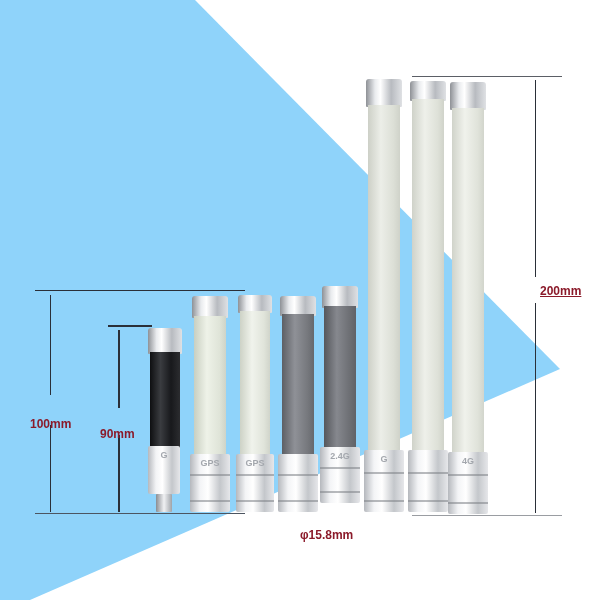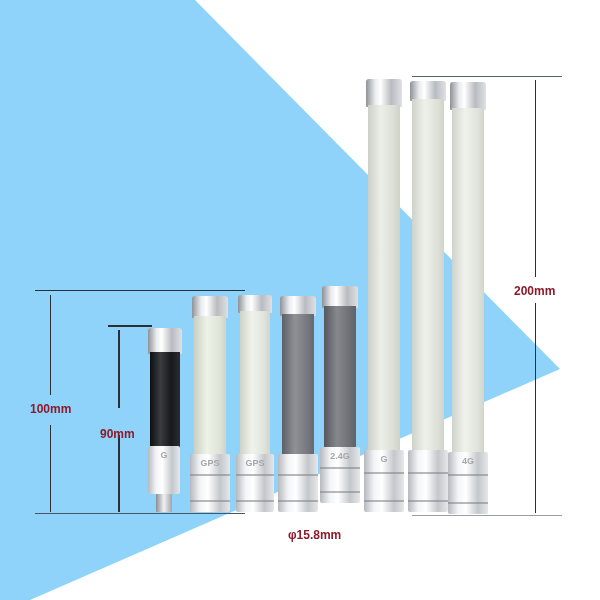--- a/index.html
+++ b/index.html
@@ -21,36 +21,36 @@
 </head>
 <body>
 
 <svg class="bg" viewBox="0 0 600 600" width="600" height="600">
   <polygon points="0,0 195,0 560,369 30,600 0,600" fill="#8fd3fa"></polygon>
 </svg>
 
 <div class="line" style="left:35px;top:290px;width:210px;height:1px;"></div>
 <div class="line" style="left:50px;top:295px;width:1px;height:100px;"></div>
 <div class="line" style="left:50px;top:425px;width:1px;height:87px;"></div>
-<div class="label" style="left:30px;top:402px;">100mm</div>
+<div class="label" style="left:30px;top:417px;">100mm</div>
 
 <div class="line" style="left:108px;top:325px;width:44px;height:2px;"></div>
 <div class="line" style="left:118px;top:330px;width:2px;height:78px;"></div>
 <div class="line" style="left:118px;top:435px;width:2px;height:77px;"></div>
 <div class="label" style="left:100px;top:427px;">90mm</div>
 
 <div class="line" style="left:35px;top:513px;width:210px;height:1px;background:#4c5561;"></div>
 
 <div class="line" style="left:412px;top:76px;width:150px;height:1px;background:#5b5f66;"></div>
 <div class="line" style="left:535px;top:80px;width:1px;height:197px;"></div>
 <div class="line" style="left:535px;top:303px;width:1px;height:210px;"></div>
-<div class="label" style="left:514px;top:284px;">200mm</div>
+<div class="label" style="left:540px;top:284px;text-decoration:underline;">200mm</div>
 <div class="line" style="left:412px;top:515px;width:150px;height:1px;background:#9a9da2;"></div>
 
-<div class="label" style="left:288px;top:528px;">φ15.8mm</div>
+<div class="label" style="left:300px;top:528px;">φ15.8mm</div>
 
 <div class="antenna" style="left:148px;top:328px;width:34px;height:184px;">
   <div class="cap" style="height:26px;"></div>
   <div class="tube" style="top:24px;height:96px;background:linear-gradient(90deg,#0e0f11,#3a3c40 35%,#18191c 70%,#2b2c2f);"></div>
   <div class="conn" style="bottom:18px;height:48px;left:0;right:2px;">
     <div class="tag">G</div>
   </div>
   <div class="pin" style="left:8px;width:16px;bottom:0;height:18px;"></div>
 </div>
 

